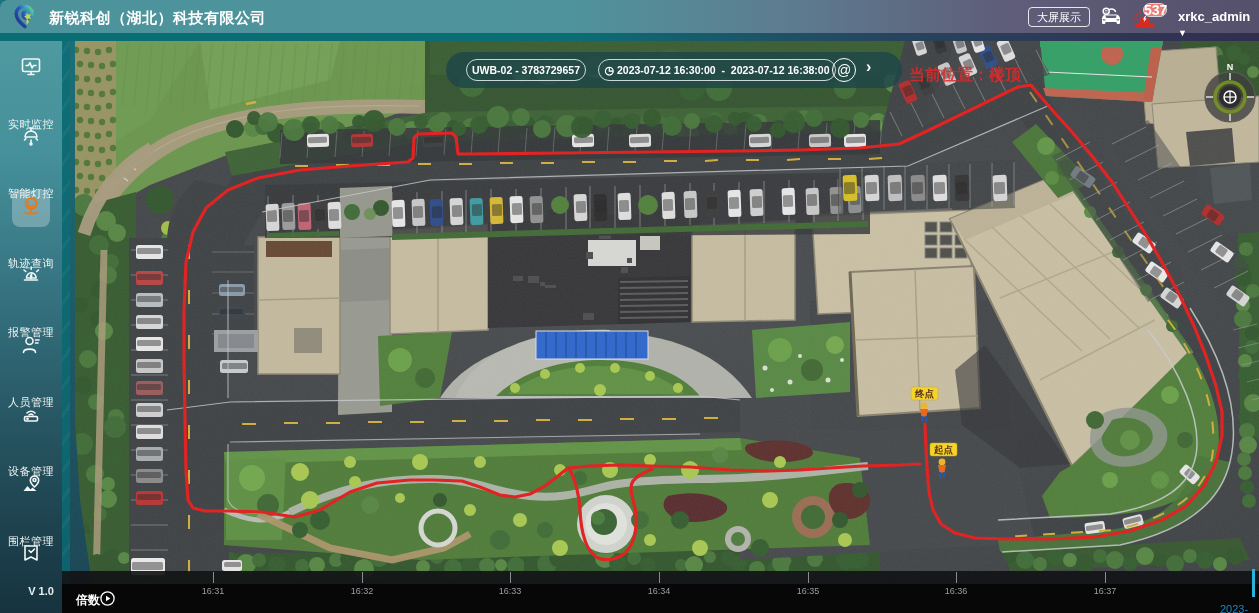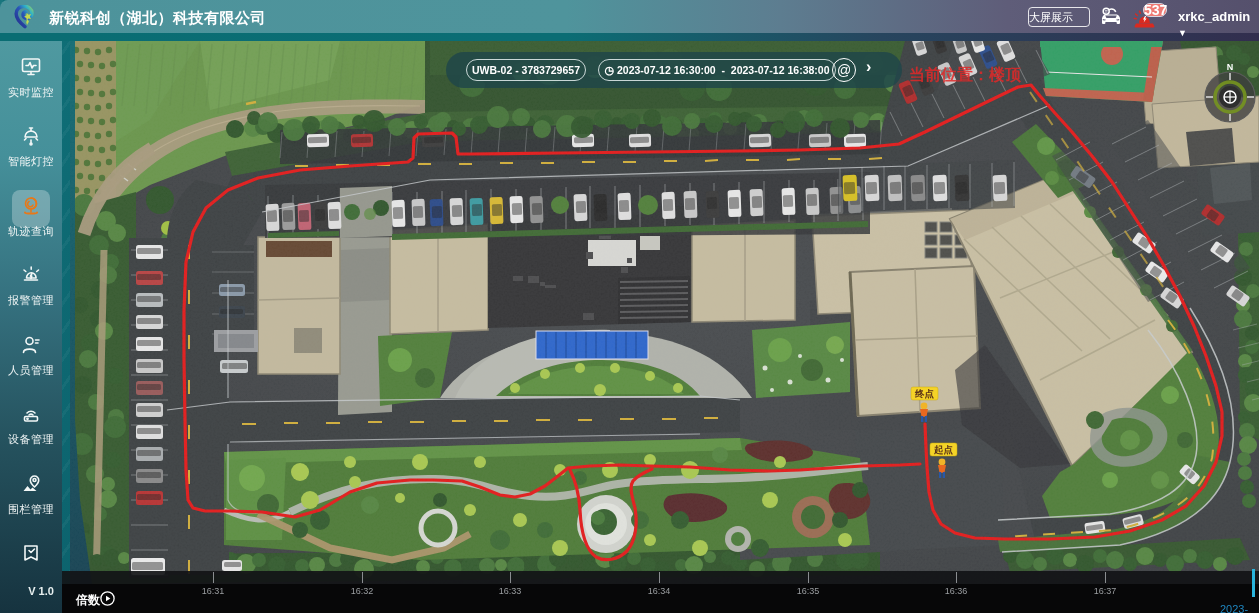--- a/index.html
+++ b/index.html
@@ -9,26 +9,26 @@
     background:linear-gradient(135deg,#0f7078 0%,#0c616c 40%,#123d4e 100%);}
   #app:before{content:'';position:absolute;inset:0;background:repeating-linear-gradient(125deg,rgba(255,255,255,0.045) 0 3px,transparent 3px 16px);}
   
   #header{position:absolute;left:0;top:0;width:1259px;height:33px;
     background:linear-gradient(90deg,#4d939b 0%,#4f949c 45%,#5d7d90 62%,#5f5d79 80%,#55506c 100%);
     border-radius:8px 0 0 0;}
   #hstrip{position:absolute;left:0;top:33px;width:1259px;height:8px;
     background:linear-gradient(90deg,#0a6d73 0%,#0b6d74 45%,#27455e 70%,#322e4e 100%);}
   #title{position:absolute;left:49px;top:9px;color:#fff;font-size:15px;font-weight:bold;letter-spacing:0.5px;}
   #bigscreen{position:absolute;left:1028px;top:7px;width:60px;height:18px;border:1px solid rgba(255,255,255,.85);
-    border-radius:4px;color:#fff;font-size:11px;line-height:18px;}
+    border-radius:4px;color:#fff;font-size:11px;text-align:center;line-height:18px;}
   #admin{position:absolute;left:1178px;top:9px;color:#fff;font-size:13px;font-weight:bold;}
   
   #sidebar{position:absolute;left:0;top:41px;width:62px;height:572px;
     background:linear-gradient(180deg,#4f99a0 0%,#45909a 20%,#35717f 45%,#25525e 70%,#16333f 100%);}
-  .mi{position:absolute;left:0;width:62px;text-align:center;color:#fff;}
+  .mi{position:absolute;left:0;width:62px;text-align:center;color:#fff;margin-top:32px;}
   .mi .lbl{font-size:11px;color:#f0f5f5;letter-spacing:.5px;}
   #selbox{position:absolute;left:12px;top:190px;width:38px;height:37px;background:rgba(255,255,255,.28);border-radius:8px;}
   #ver{position:absolute;left:0;top:585px;width:82px;text-align:center;color:#e8f0f0;font-size:11px;font-weight:bold;}
   
   #tstrip{position:absolute;left:62px;top:571px;width:1197px;height:13px;background:rgba(18,19,22,.92);}
   #tbar{position:absolute;left:62px;top:584px;width:1197px;height:29px;background:#070708;}
   .tick{position:absolute;top:572px;width:1px;height:11px;background:#8a8d90;}
   .tlabel{position:absolute;top:586px;width:40px;margin-left:-20px;text-align:center;color:#9b9ea1;font-size:9px;}
   #beishu{position:absolute;left:76px;top:592px;color:#fff;font-size:12px;font-weight:bold;}
   #cursor{position:absolute;left:1252px;top:569px;width:3px;height:28px;background:#2ab4dc;}

